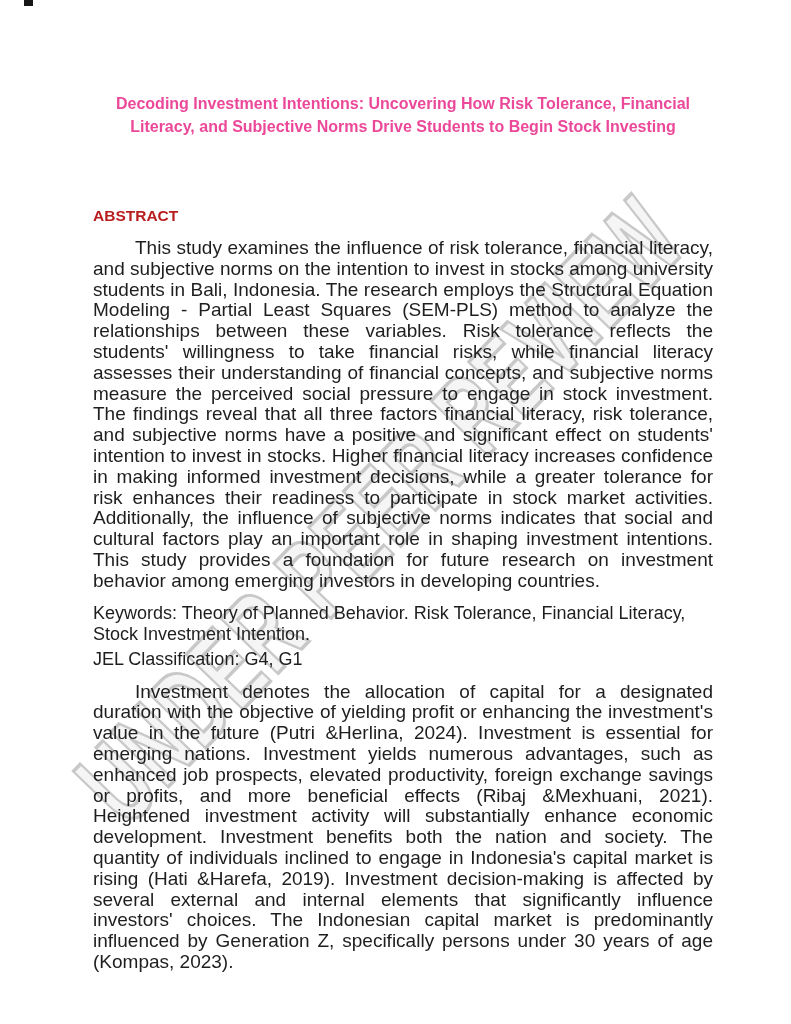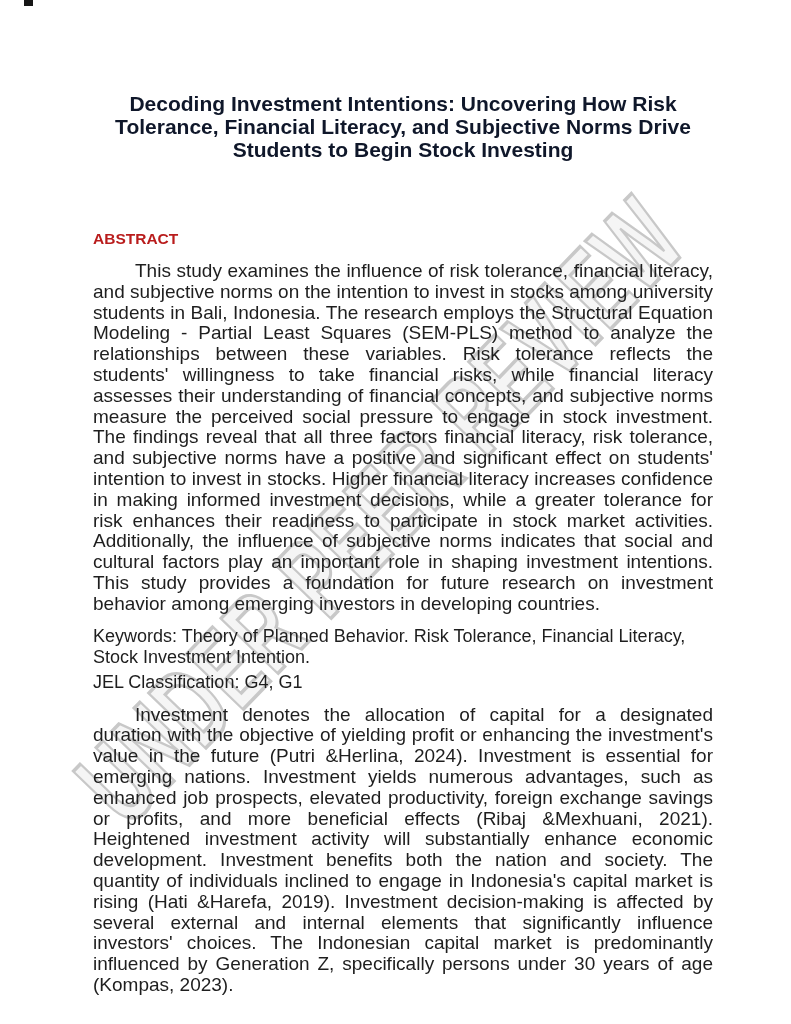--- a/index.html
+++ b/index.html
@@ -46,24 +46,24 @@
   }
   .content {
     position: relative;
     z-index: 1;
     padding: 0 78px 0 93px;
   }
   .title {
     margin: 92px auto 0 auto;
     max-width: 600px;
     text-align: center;
-    font-size: 21px;
+    font-size: 16px;
     font-weight: bold;
     line-height: 23px;
-    color: #0f172a;
+    color: #ec4899;
   }
   .section-heading {
     font-size: 15.5px;
     font-weight: bold;
     line-height: 21px;
     color: #b91c1c;
   }
   .abstract-heading { margin: 67px 0 0 0; }
   .intro-heading    { margin: 38px 0 0 0; }
   .body-par {

